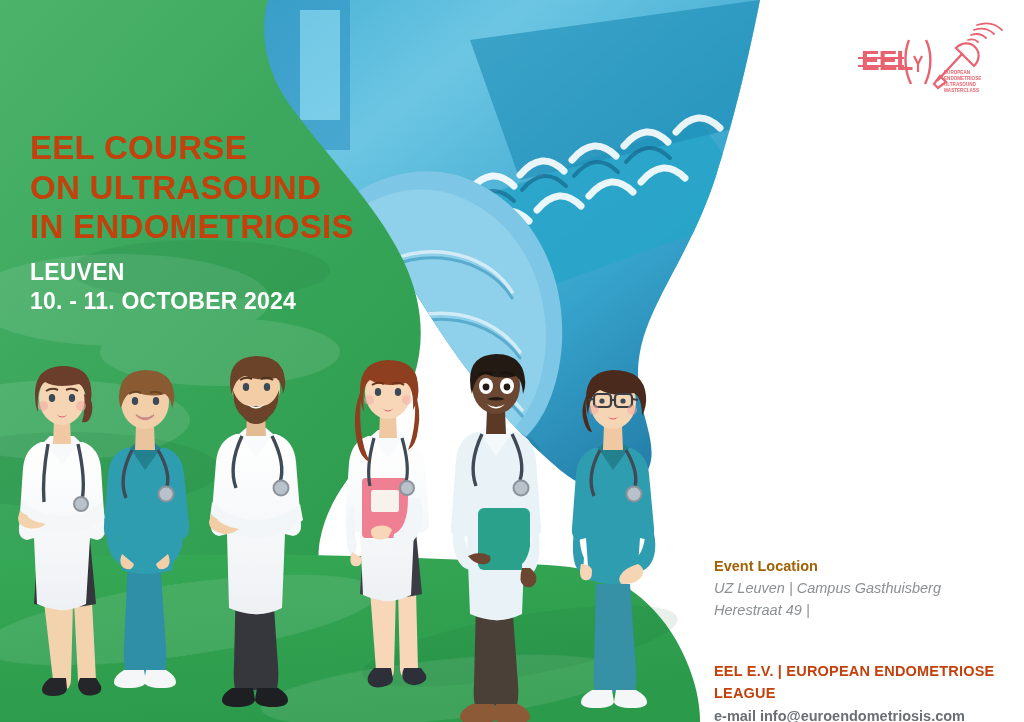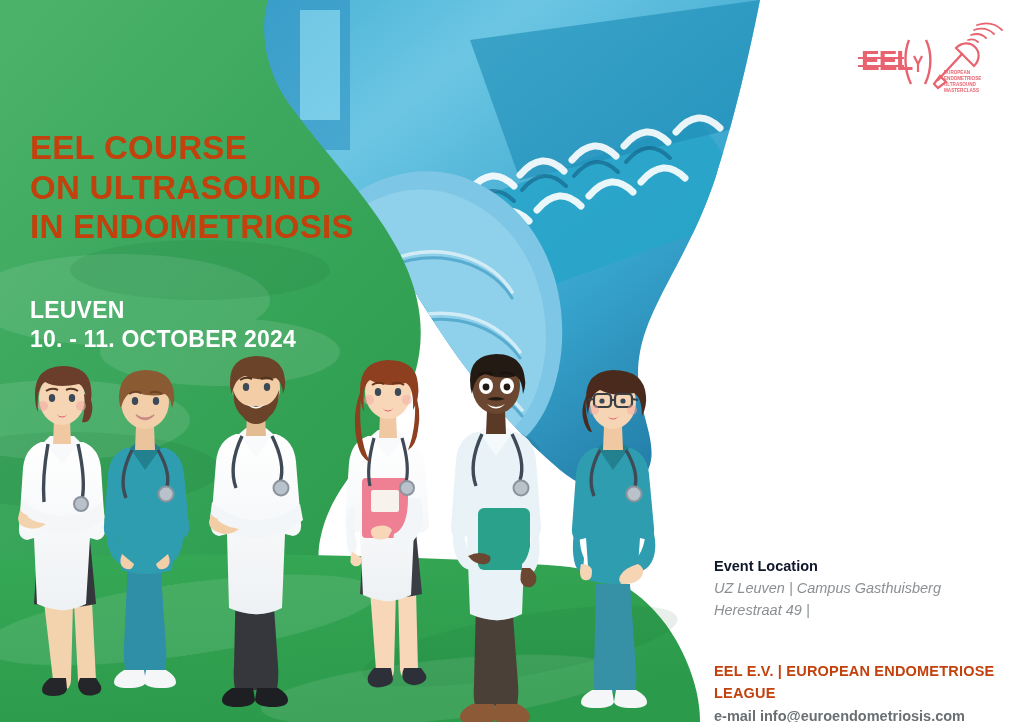--- a/index.html
+++ b/index.html
@@ -20,27 +20,26 @@
     position:absolute; left:30px; top:128px; color:#c2410c;
     font-family:"Liberation Sans Narrow","Liberation Sans",sans-serif;
     font-weight:bold; font-size:33px; line-height:1.20; letter-spacing:.3px;
     text-transform:uppercase; white-space:pre-line;
   }
   .subtitle{
     position:absolute; left:30px; top:258px; color:#fff;
     font-family:"Liberation Sans Narrow","Liberation Sans",sans-serif;
     font-weight:bold; font-size:23px; line-height:1.28; letter-spacing:.2px;
     white-space:pre-line;
-    margin-top:38px;
   }
 
   .loc-block{ position:absolute; left:714px; top:556px; width:300px; }
   .loc-head{
     font-family:"Liberation Sans Narrow","Liberation Sans",sans-serif;
-    font-weight:bold; font-size:14.5px; color:#0f172a; line-height:1.5;
+    font-weight:bold; font-size:14.5px; color:#a16207; line-height:1.5;
   }
   .loc-line{
     font-family:"Liberation Sans Narrow","Liberation Sans",sans-serif;
     font-size:14.5px; color:#8b9093; line-height:1.5;font-style:italic;
   }
   .org-block{ position:absolute; left:714px; top:660px; width:300px; }
   .org-name{
     font-family:"Liberation Sans Narrow","Liberation Sans",sans-serif;
     font-weight:bold; font-size:14.5px; color:#c2410c; line-height:1.55; letter-spacing:.2px;
   }

